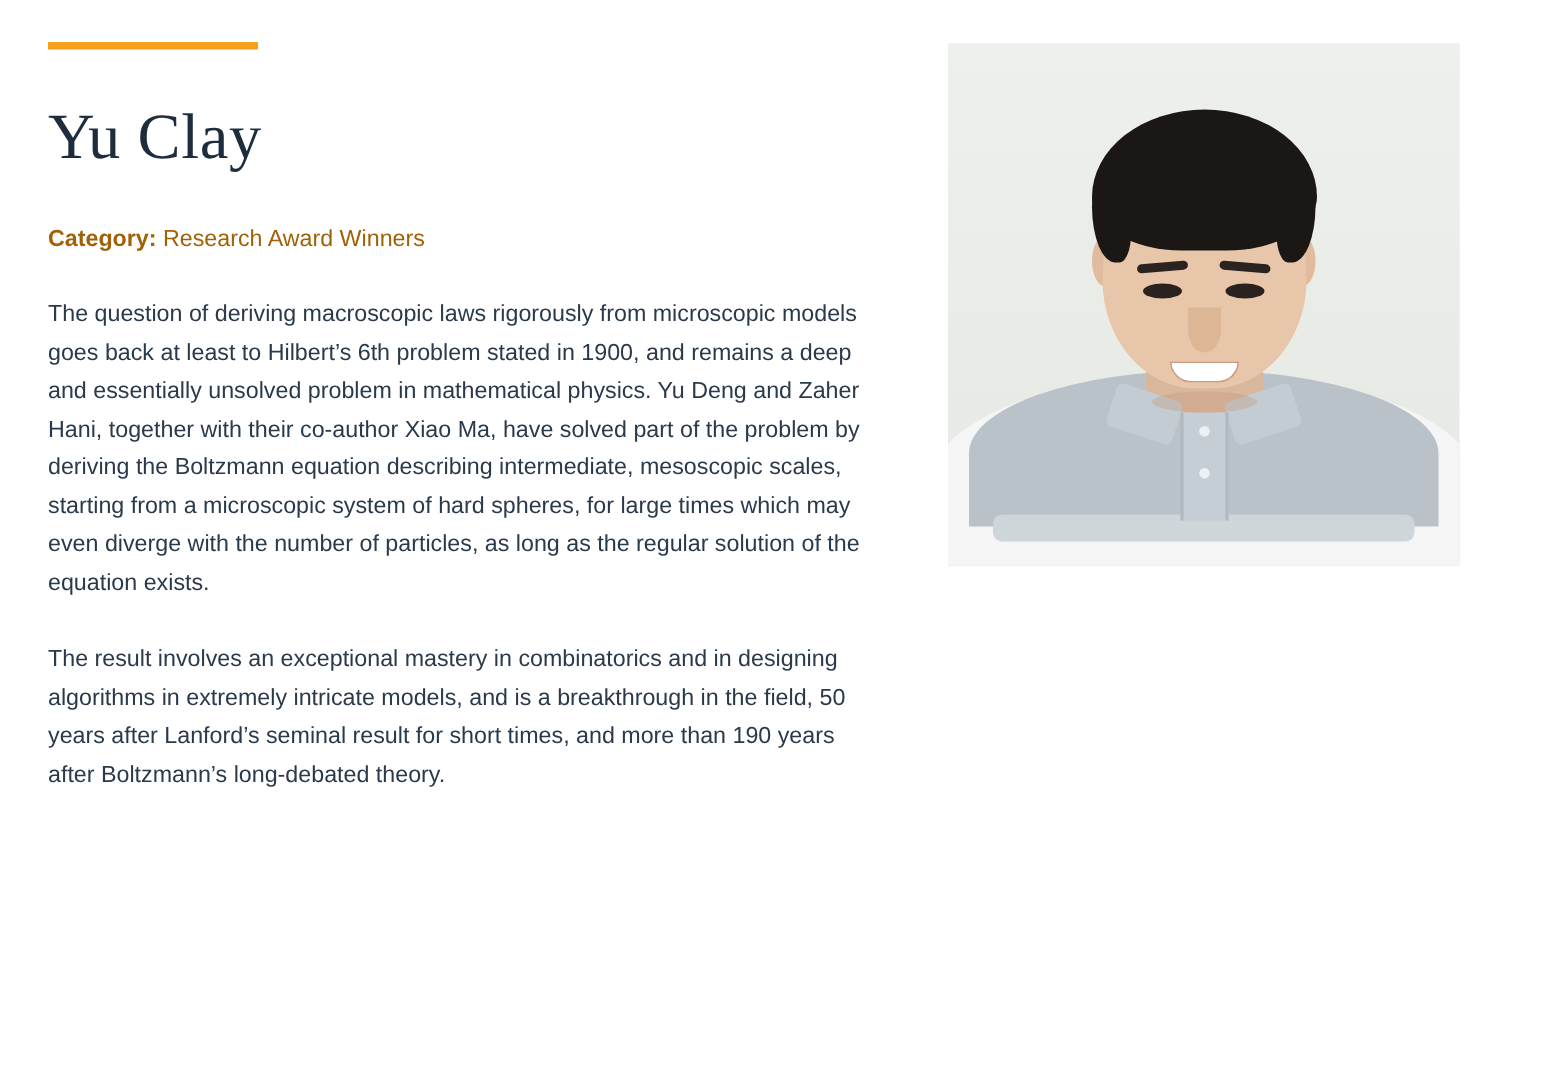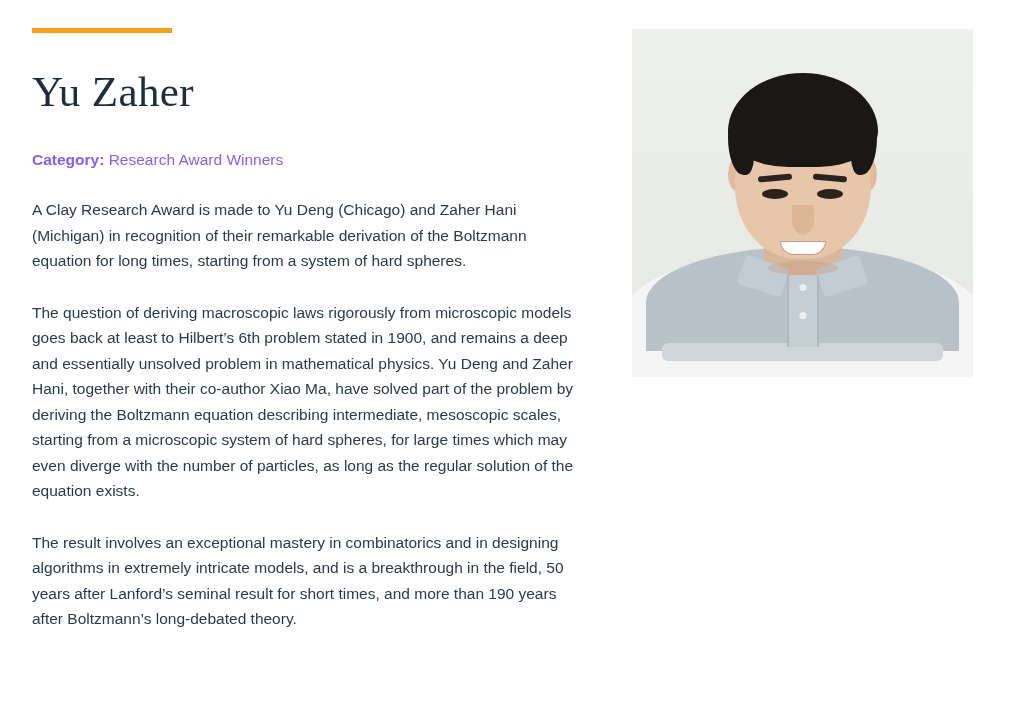--- a/index.html
+++ b/index.html
@@ -39,21 +39,21 @@
     line-height: 1.05;
     font-weight: 400;
     letter-spacing: 0.4px;
     color: #1d2d3e;
     margin: 0 0 34px 0;
   }
   .meta {
     font-size: 15.5px;
     line-height: 1.5;
     margin: 0 0 26px 0;
-    color: #8b5cf6;
+    color: #a16207;
   }
   .meta .meta-label {
     font-weight: bold;
   }
   p.body-text {
     font-size: 15.5px;
     line-height: 25.5px;
     margin: 0 0 26px 0;
     color: #2b3a4a;
   }
@@ -259,27 +259,26 @@
 </style>
 </head>
 <body>
 
 <div class="page">
 
   <div class="content-col">
 
     <div class="accent-rule"></div>
 
-    <h1 class="title">Yu Zaher</h1>
+    <h1 class="title">Yu Clay</h1>
 
     <p class="meta">
       <span class="meta-label">Category:</span><span> Research Award Winners</span>
     </p>
 
-    <p class="body-text">A Clay Research Award is made to Yu Deng (Chicago) and Zaher Hani (Michigan) in recognition of their remarkable derivation of the Boltzmann equation for long times, starting from a system of hard spheres.</p>
     <p class="body-text">The question of deriving macroscopic laws rigorously from microscopic models goes back at least to Hilbert’s 6th problem stated in 1900, and remains a deep and essentially unsolved problem in mathematical physics. Yu Deng and Zaher Hani, together with their co-author Xiao Ma, have solved part of the problem by deriving the Boltzmann equation describing intermediate, mesoscopic scales, starting from a microscopic system of hard spheres, for large times which may even diverge with the number of particles, as long as the regular solution of the equation exists.</p>
     <p class="body-text">The result involves an exceptional mastery in combinatorics and in designing algorithms in extremely intricate models, and is a breakthrough in the field, 50 years after Lanford’s seminal result for short times, and more than 190 years after Boltzmann’s long-debated theory.</p>
 
   </div>
 
   <div class="photo-wrap">
     <div class="photo">
       <div class="ph-bg"></div>
       <div class="ph-shoulders"></div>
       <div class="ph-polo"></div>

